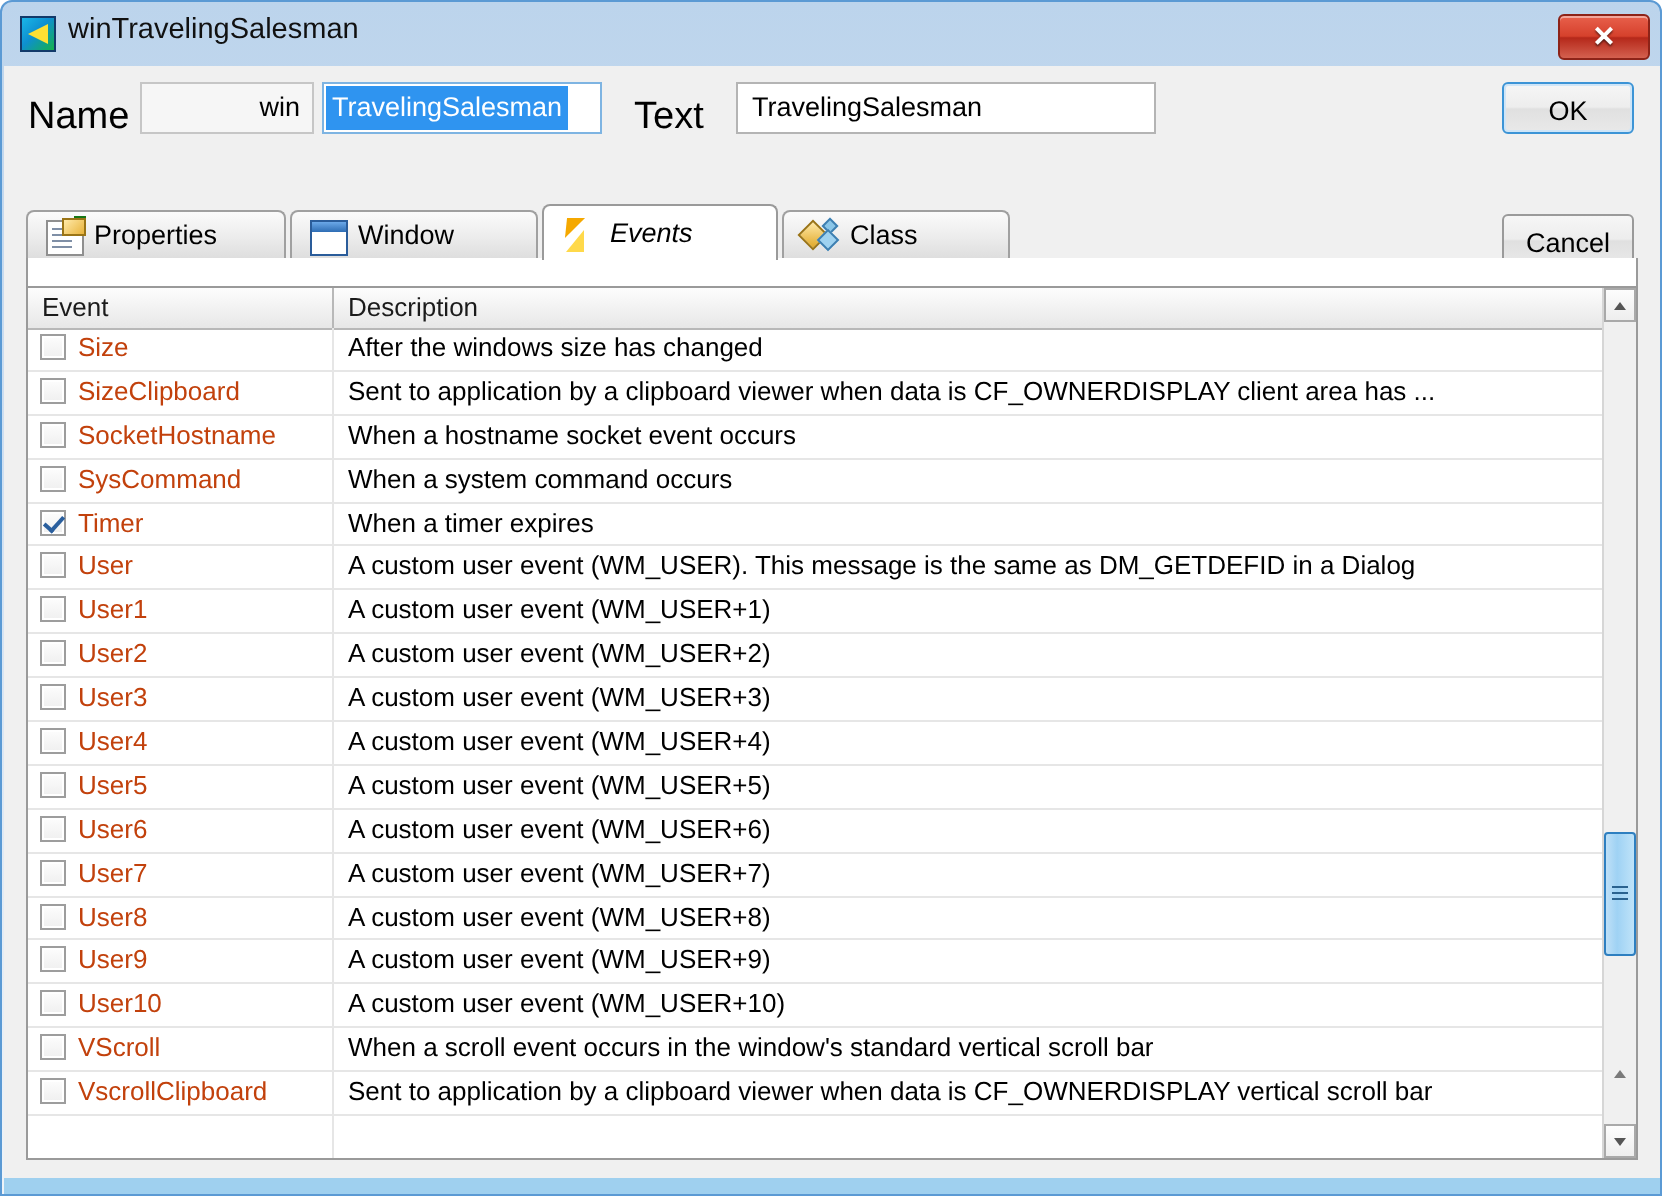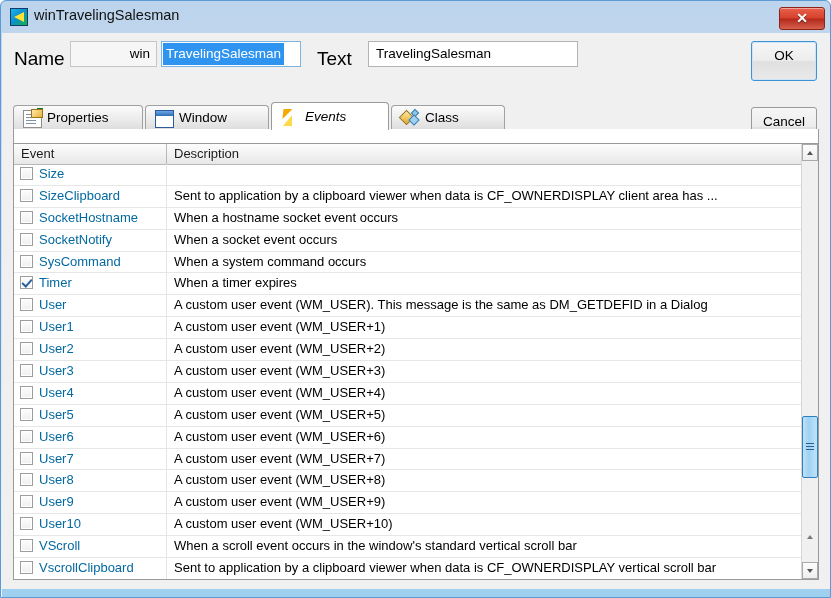--- a/index.html
+++ b/index.html
@@ -133,21 +133,21 @@
     border: 1px solid #b4b4b4;
     padding: 4px 0 0 7px;
     font-size: 13.5px;
     color: #000;
   }
 
   
   .btn {
     position: absolute;
     box-sizing: border-box;
-    width: 66px; height: 40px;
+    width: 66px; height: 26px;
     font-size: 13.5px;
     text-align: center;
     line-height: 27px;
     background: linear-gradient(to bottom, #f6f6f6 0%, #ededed 48%, #e0e0e0 52%, #e9e9e9 100%);
     border-radius: 3px;
     cursor: pointer;
     color: #000;
   }
   .btn-ok {
     left: 749px; top: 8px;
@@ -333,21 +333,21 @@
     left: 3px; top: 0px;
     width: 4px; height: 8px;
     border: solid #2a5f9e;
     border-width: 0 2px 2px 0;
     transform: rotate(42deg);
   }
   .row .ev {
     position: absolute;
     left: 25px; top: 2px;
     font-size: 13px;
-    color: #0369a1;
+    color: #c2410c;
   }
   .row .vsep {
     position: absolute;
     left: 152px; top: 0; width: 1px; height: 21px;
     background: #e6e6e6;
   }
   .row .de {
     position: absolute;
     left: 160px; top: 2px;
     font-size: 13px;
@@ -473,38 +473,33 @@
       <div class="grid-head">
         <span class="hcell hcell-event">Event</span>
         <span class="hsep"></span>
         <span class="hcell hcell-desc">Description</span>
       </div>
       <div class="rows" id="rows">
           <div class="row">
             <span class="cb"></span>
             <span class="ev">Size</span>
             <span class="vsep"></span>
+            <span class="de">After the windows size has changed</span>
           </div>
           <div class="row">
             <span class="cb"></span>
             <span class="ev">SizeClipboard</span>
             <span class="vsep"></span>
             <span class="de">Sent to application by a clipboard viewer when data is CF_OWNERDISPLAY client area has ...</span>
           </div>
           <div class="row">
             <span class="cb"></span>
             <span class="ev">SocketHostname</span>
             <span class="vsep"></span>
             <span class="de">When a hostname socket event occurs</span>
-          </div>
-          <div class="row">
-            <span class="cb"></span>
-            <span class="ev">SocketNotify</span>
-            <span class="vsep"></span>
-            <span class="de">When a socket event occurs</span>
           </div>
           <div class="row">
             <span class="cb"></span>
             <span class="ev">SysCommand</span>
             <span class="vsep"></span>
             <span class="de">When a system command occurs</span>
           </div>
           <div class="row">
             <span class="cb checked"></span>
             <span class="ev">Timer</span>

